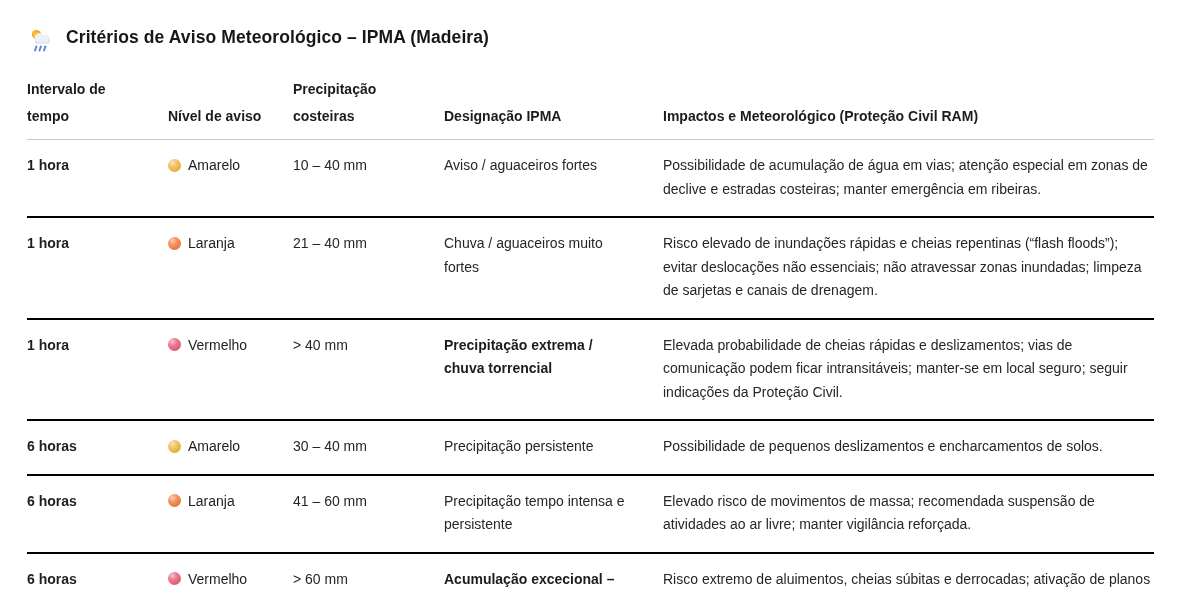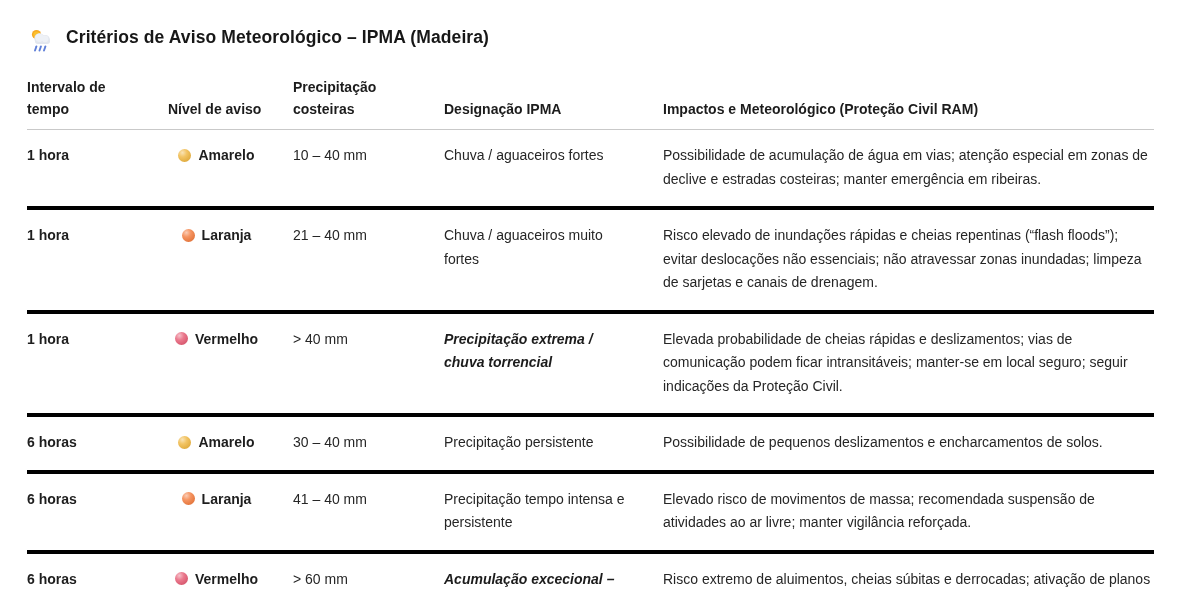--- a/index.html
+++ b/index.html
@@ -34,37 +34,37 @@
     table-layout: fixed;
     width: 1127px;
   }
   th {
     font-size: 14px;
     font-weight: 700;
     color: #1c1c1c;
     text-align: left;
     vertical-align: bottom;
     padding: 0 28px 9px 0;
-    line-height: 22px;
+    line-height: 27px;
     border-bottom: 1px solid #c9c9c9;
   }
   td {
     font-size: 14px;
     font-weight: 400;
     color: #262626;
     vertical-align: top;
     text-align: left;
     padding: 14px 28px 15px 0;
     line-height: 23.5px;
-    border-bottom: 4px solid #000000;
+    border-bottom: 2px solid #000000;
   }
   tr.last td { border-bottom: none; }
   td.interval-cell { font-weight: 700; color: #1e1e1e; }
-  td.level-cell { font-weight: 700; color: #1e1e1e; white-space: nowrap; text-align: center; }
-  td.designation-cell.strong { font-weight: 700; color: #1c1c1c; font-style: italic; }
+  td.level-cell { font-weight: 400; color: #1e1e1e; white-space: nowrap; }
+  td.designation-cell.strong { font-weight: 700; color: #1c1c1c; }
   th:last-child, td:last-child { padding-right: 0; }
   .dot {
     display: inline-block;
     width: 13px;
     height: 13px;
     border-radius: 50%;
     margin-right: 7px;
     vertical-align: -1.5px;
     background-color: var(--dot, #ccc);
     background-image: radial-gradient(circle at 34% 28%,
@@ -119,21 +119,21 @@
         <th>Impactos e Meteorológico (Proteção Civil RAM)</th>
       </tr>
     </thead>
     <tbody>
       <tr>
         <td class="interval-cell">1 hora</td>
         <td class="level-cell">
           <span class="dot" style="--dot: #eeb02f;"></span><span>Amarelo</span>
         </td>
         <td>10 – 40 mm</td>
-        <td class="designation-cell">Chuva / aguaceiros fortes</td>
+        <td class="designation-cell">Aviso / aguaceiros fortes</td>
         <td>Possibilidade de acumulação de água em vias; atenção especial em zonas de declive e estradas costeiras; manter emergência em ribeiras.</td>
       </tr>
       <tr>
         <td class="interval-cell">1 hora</td>
         <td class="level-cell">
           <span class="dot" style="--dot: #f2702c;"></span><span>Laranja</span>
         </td>
         <td>21 – 40 mm</td>
         <td class="designation-cell">Chuva / aguaceiros muito fortes</td>
         <td>Risco elevado de inundações rápidas e cheias repentinas (“flash floods”); evitar deslocações não essenciais; não atravessar zonas inundadas; limpeza de sarjetas e canais de drenagem.</td>
@@ -154,21 +154,21 @@
         </td>
         <td>30 – 40 mm</td>
         <td class="designation-cell">Precipitação persistente</td>
         <td>Possibilidade de pequenos deslizamentos e encharcamentos de solos.</td>
       </tr>
       <tr>
         <td class="interval-cell">6 horas</td>
         <td class="level-cell">
           <span class="dot" style="--dot: #f2702c;"></span><span>Laranja</span>
         </td>
-        <td>41 – 40 mm</td>
+        <td>41 – 60 mm</td>
         <td class="designation-cell">Precipitação tempo intensa e persistente</td>
         <td>Elevado risco de movimentos de massa; recomendada suspensão de atividades ao ar livre; manter vigilância reforçada.</td>
       </tr>
       <tr class="last">
         <td class="interval-cell">6 horas</td>
         <td class="level-cell">
           <span class="dot" style="--dot: #e44d68;"></span><span>Vermelho</span>
         </td>
         <td>&gt; 60 mm</td>
         <td class="designation-cell strong">Acumulação excecional – chuva torrencial prolongada</td>

